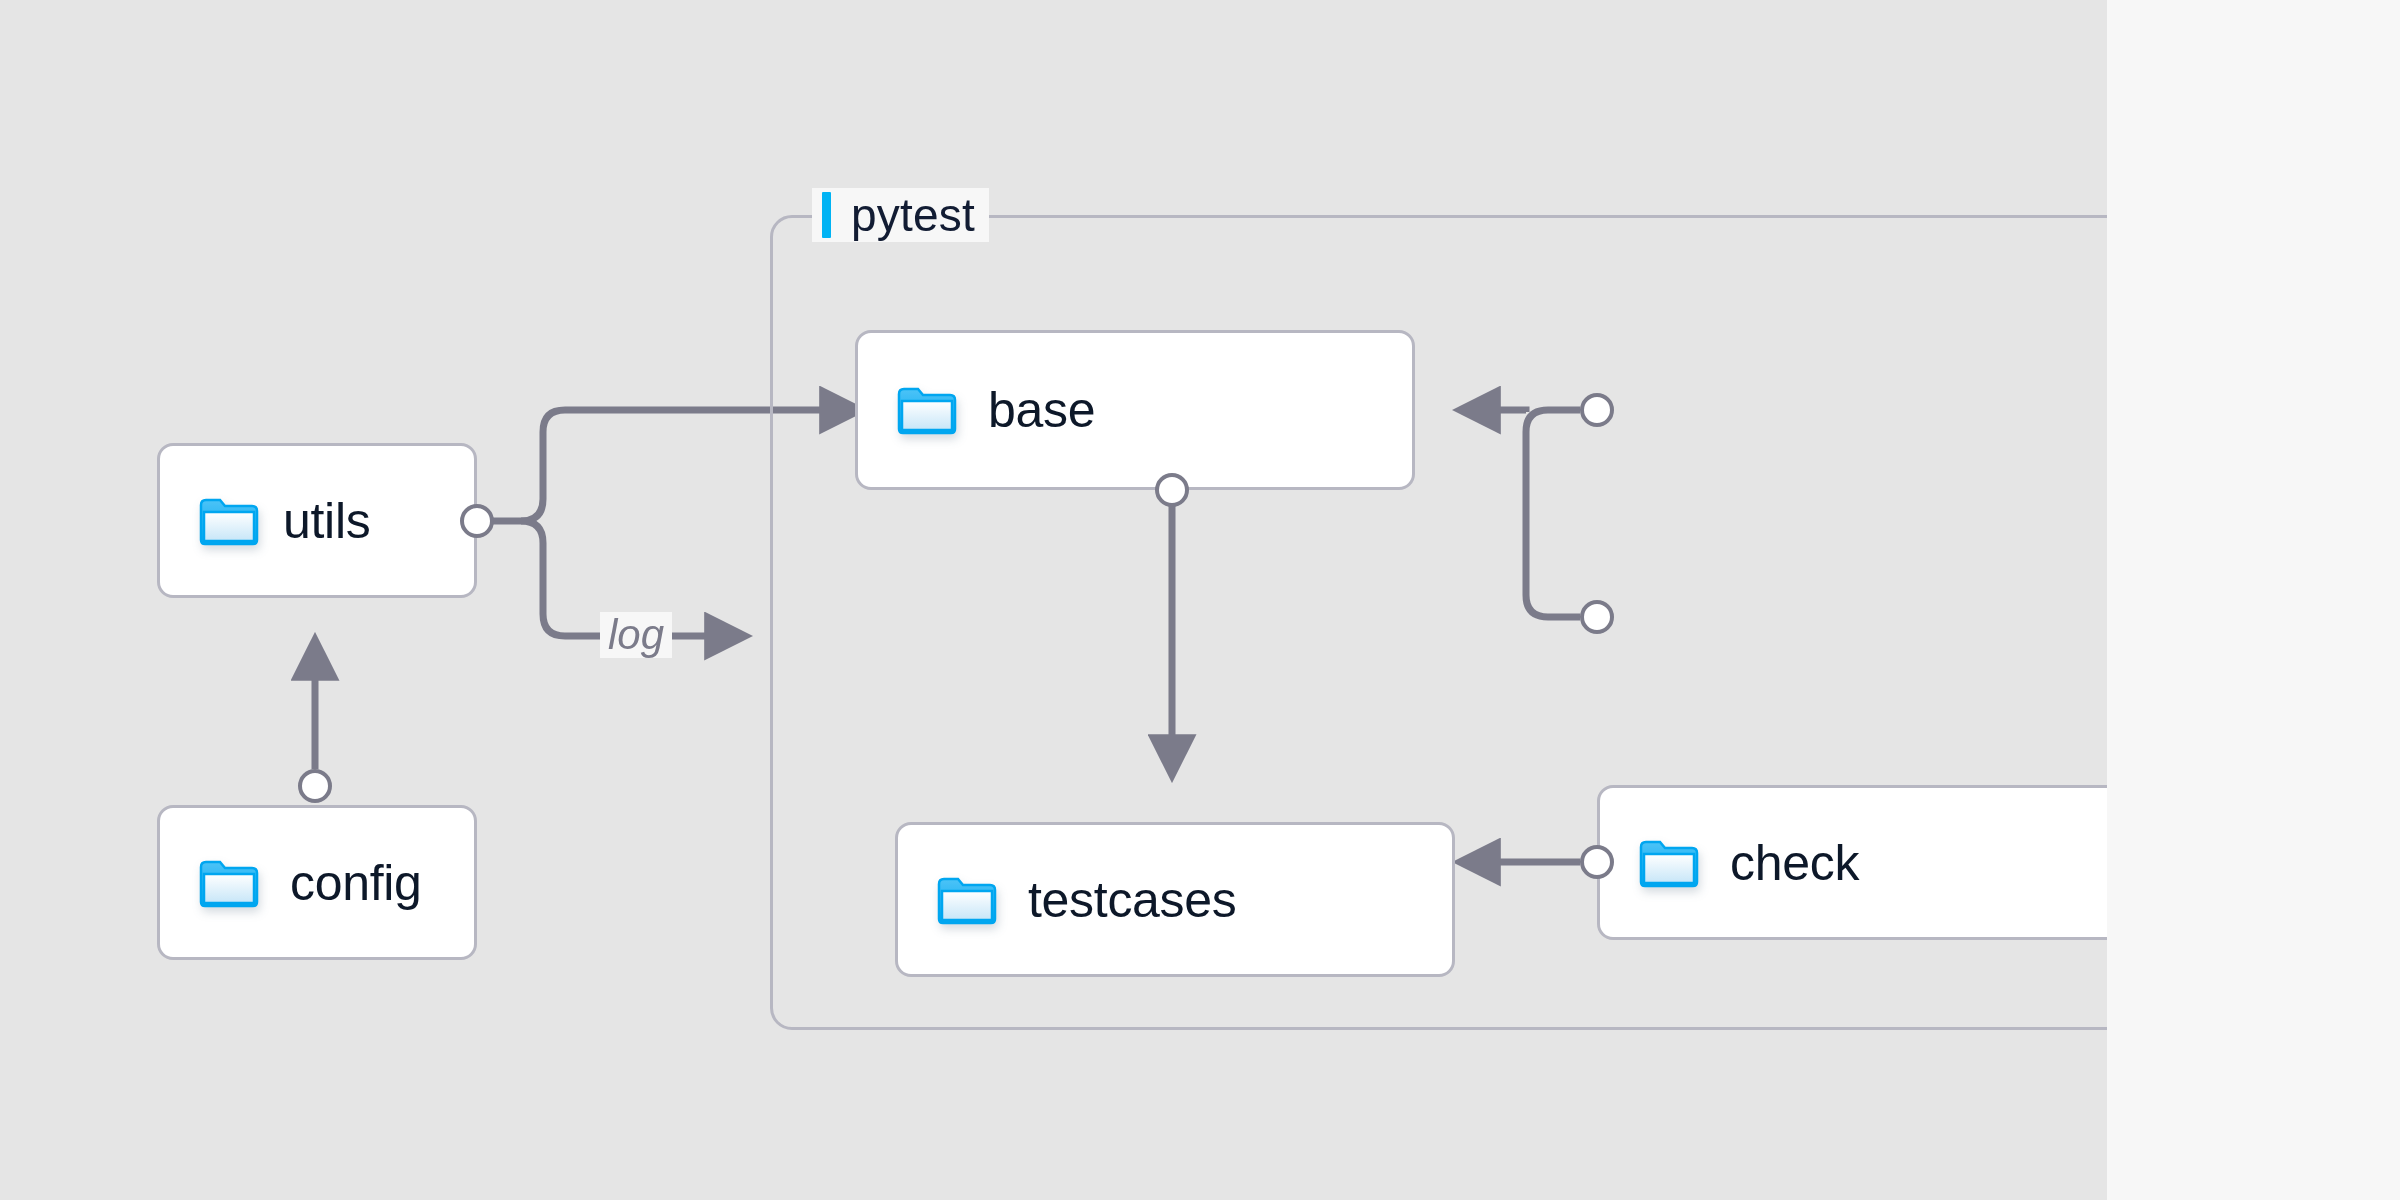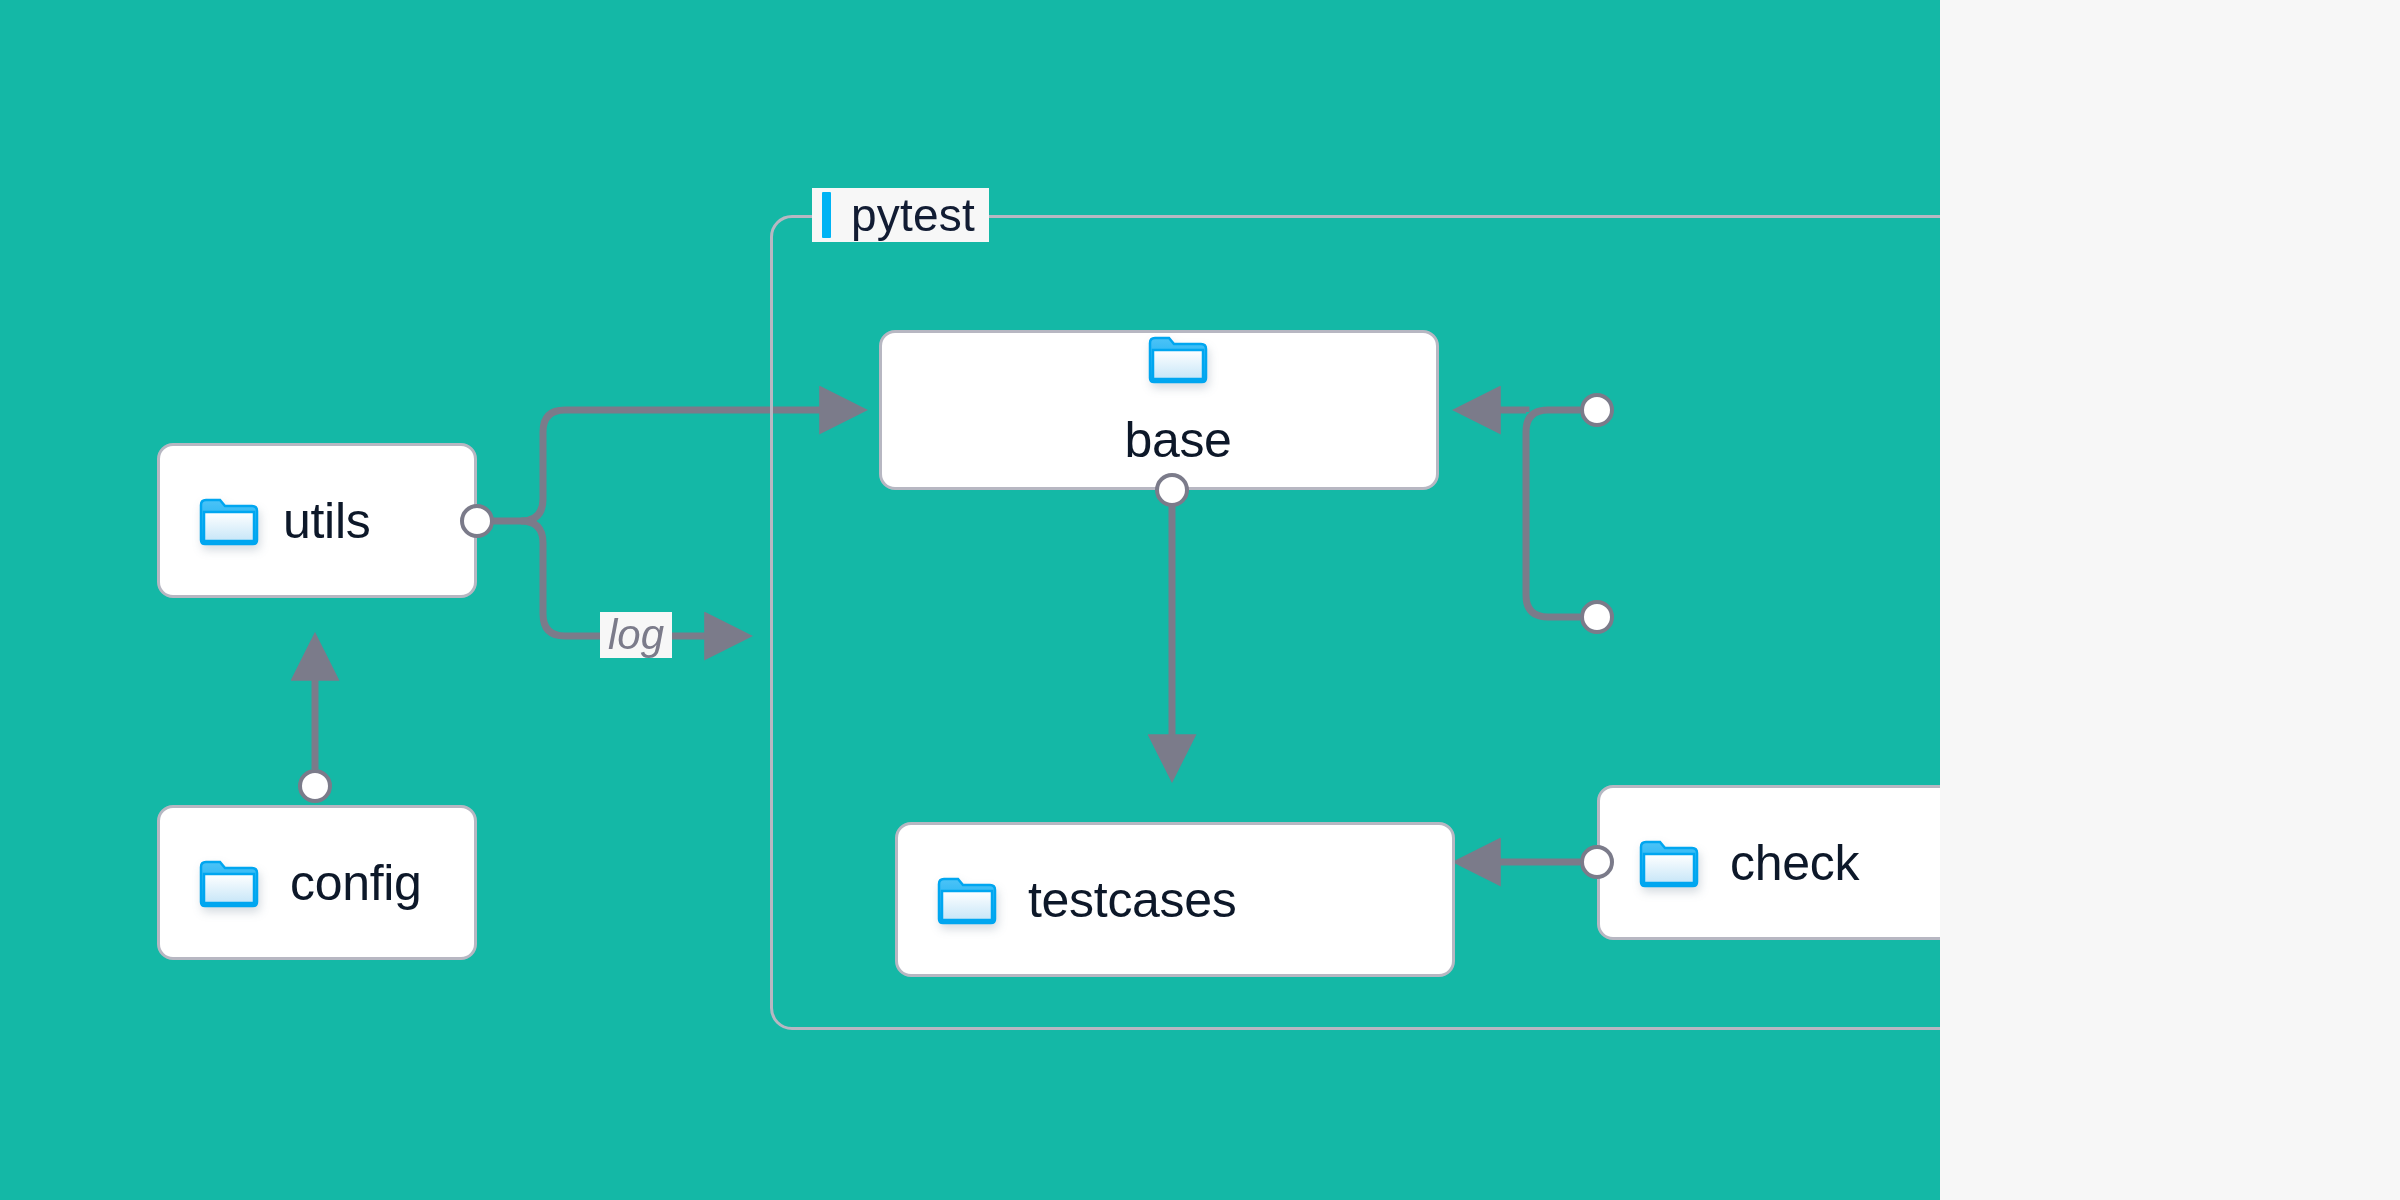--- a/index.html
+++ b/index.html
@@ -2,23 +2,23 @@
 <html><head>
 <meta charset="utf-8">
 <style>
   html, body {
     margin: 0;
     padding: 0;
     background: #f7f7f7;
   }
   #canvas {
     position: relative;
-    width: 1940px;
+    width: 2107px;
     height: 1200px;
-    background: #14b8a6;
+    background: #e5e5e5;
     font-family: "Liberation Sans", sans-serif;
     overflow: hidden;
   }
   #edges {
     position: absolute;
     left: 0;
     top: 0;
     width: 2400px;
     height: 1200px;
   }
@@ -163,21 +163,21 @@
 
   <div class="node" style="left:157px; top:805px; width:320px; height:155px;">
     <svg class="folder-icon" viewBox="0 0 62 52">
       <path d="M3 10 Q3 5 8 5 L22 5 L27 11 L54 11 Q59 11 59 16 L59 45 Q59 49 55 49 L7 49 Q3 49 3 45 Z" fill="url(#folderTab)" stroke="#00a6f0" stroke-width="2.5"></path>
       <path d="M6 17 L56 17 L56 46 L6 46 Z" fill="url(#folderGrad)" stroke="#00a6f0" stroke-width="2.5"></path>
     </svg>
     <span class="node-label">config</span>
   </div>
   <div class="port" style="left:298px; top:769px;"></div>
 
-  <div class="node" style="left:879px; top:330px; width:560px; height:160px;flex-direction:column;">
+  <div class="node" style="left:855px; top:330px; width:560px; height:160px;">
     <svg class="folder-icon" viewBox="0 0 62 52">
       <path d="M3 10 Q3 5 8 5 L22 5 L27 11 L54 11 Q59 11 59 16 L59 45 Q59 49 55 49 L7 49 Q3 49 3 45 Z" fill="url(#folderTab)" stroke="#00a6f0" stroke-width="2.5"></path>
       <path d="M6 17 L56 17 L56 46 L6 46 Z" fill="url(#folderGrad)" stroke="#00a6f0" stroke-width="2.5"></path>
     </svg>
     <span class="node-label">base</span>
   </div>
   <div class="port" style="left:1155px; top:473px;"></div>
 
   <div class="node" style="left:895px; top:822px; width:560px; height:155px;">
     <svg class="folder-icon" viewBox="0 0 62 52">

